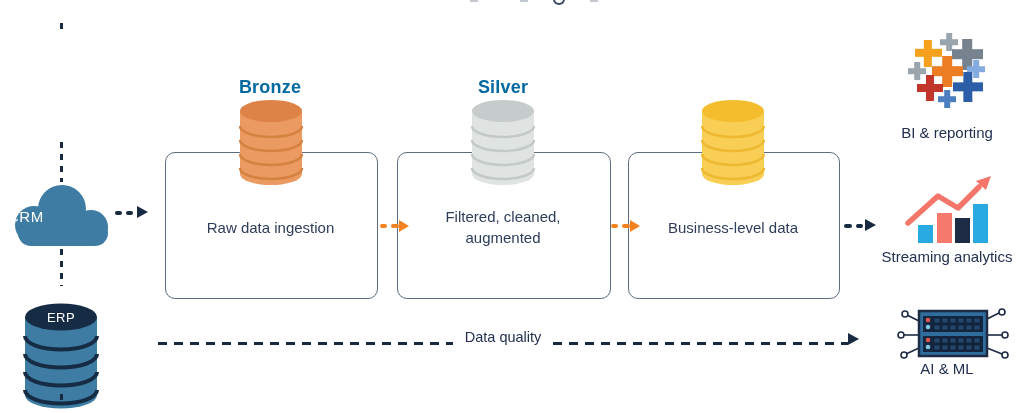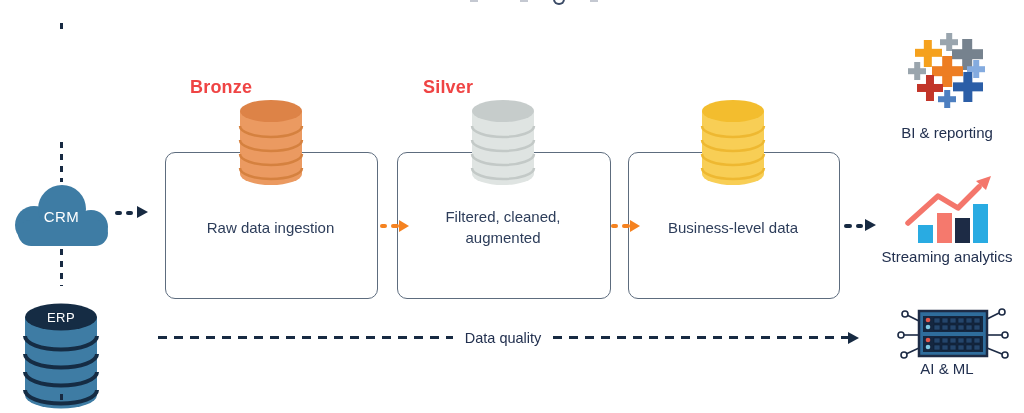--- a/index.html
+++ b/index.html
@@ -10,26 +10,26 @@
   
   .vdash{width:3px;background:repeating-linear-gradient(180deg,#172a42 0 6px,transparent 6px 12px);}
   .hdash{height:3.5px;background:repeating-linear-gradient(90deg,#172a42 0 9px,transparent 9px 16px);}
   .hdash-short{height:3.5px;background:#172a42;border-radius:2px;}
   .hdash-short.orange{background:#f58220;}
   .head-r{width:0;height:0;border-top:6.5px solid transparent;border-bottom:6.5px solid transparent;border-left:11px solid #172a42;}
   .head-r.orange{border-left-color:#f58220;border-top-width:6px;border-bottom-width:6px;border-left-width:10px;}
 
   
   .stage-box{border:1.3px solid #5d6c7e;border-radius:10px;background:#fff;}
-  .stage-title{font-size:18px;font-weight:700;color:#ef4444;letter-spacing:.2px;}
+  .stage-title{font-size:18px;font-weight:700;color:#0369a1;text-align:center;letter-spacing:.2px;}
   .box-text{font-size:15px;color:#2d3d5a;text-align:center;white-space:pre-line;line-height:1.4;}
 
   
   .cyl-label{width:100%;text-align:center;color:#ffffff;font-size:13px;letter-spacing:.5px;}
-  .cloud-label{width:100%;text-align:center;color:#ffffff;font-size:15px;letter-spacing:.5px;}
+  .cloud-label{width:100%;text-align:left;color:#ffffff;font-size:15px;letter-spacing:.5px;}
 
   
   .plus{position:absolute;}
   .plus::before{content:"";position:absolute;left:50%;top:0;height:100%;width:31%;transform:translateX(-50%);background:currentColor;}
   .plus::after{content:"";position:absolute;top:50%;left:0;width:100%;height:31%;transform:translateY(-50%);background:currentColor;}
 
   .out-label{font-size:15px;color:#22304f;text-align:center;white-space:nowrap;}
 
   
   .speck{position:absolute;background:#3a4a66;}
@@ -138,21 +138,21 @@
     <div class="abs hdash-short orange" style="left:622px;top:224px;width:8px;"></div>
     <div class="abs head-r orange" style="left:630px;top:220px;"></div>
   </div>
 
   <div>
     <div class="abs hdash-short" style="left:844px;top:224px;width:8px;"></div>
     <div class="abs hdash-short" style="left:856px;top:224px;width:7px;"></div>
     <div class="abs head-r" style="left:865px;top:219px;"></div>
   </div>
 
-  <div class="abs" style="left:158px;top:330px;width:701px;height:15px;display:flex;align-items:center;">
+  <div class="abs" style="left:158px;top:330px;width:701px;height:15px;display:flex;align-items:flex-end;">
     <div class="hdash" style="flex:1;"></div>
     <div style="margin:0 12px;font-size:14.5px;color:#22304f;white-space:nowrap;">Data quality</div>
     <div class="hdash" style="flex:1;"></div>
     <div class="head-r"></div>
   </div>
 
   <div class="abs" style="left:905px;top:31px;width:86px;height:80px;">
     <span class="plus" style="left:9.5px;top:8.5px;width:27px;height:27px;color:#f5a11d;"></span>
     <span class="plus" style="left:35px;top:2px;width:18px;height:18px;color:#99a5ae;"></span>
     <span class="plus" style="left:46.5px;top:7.5px;width:31px;height:31px;color:#76828e;"></span>

